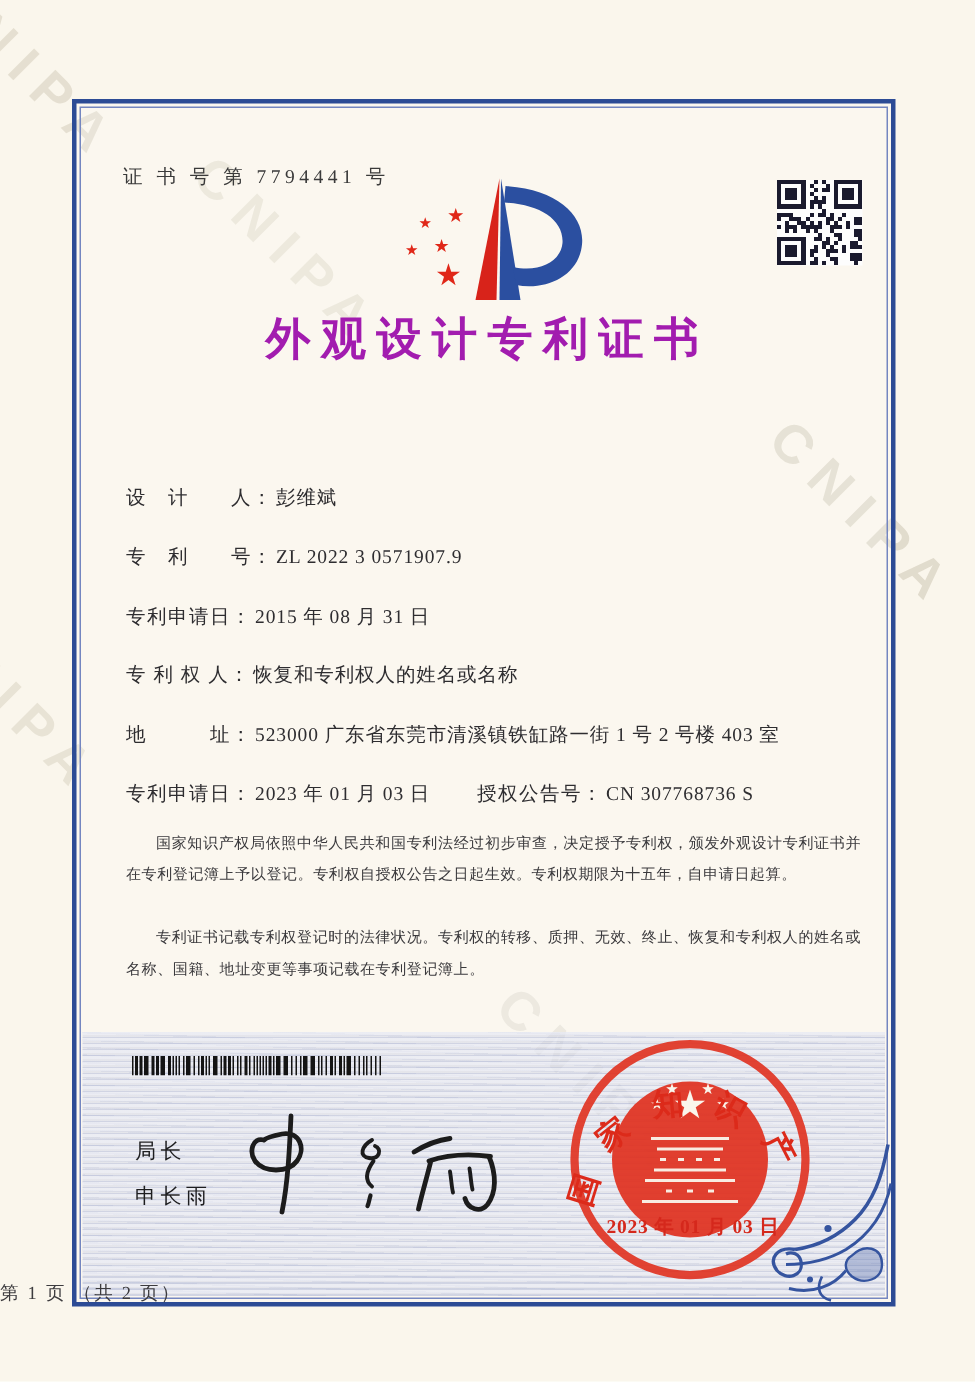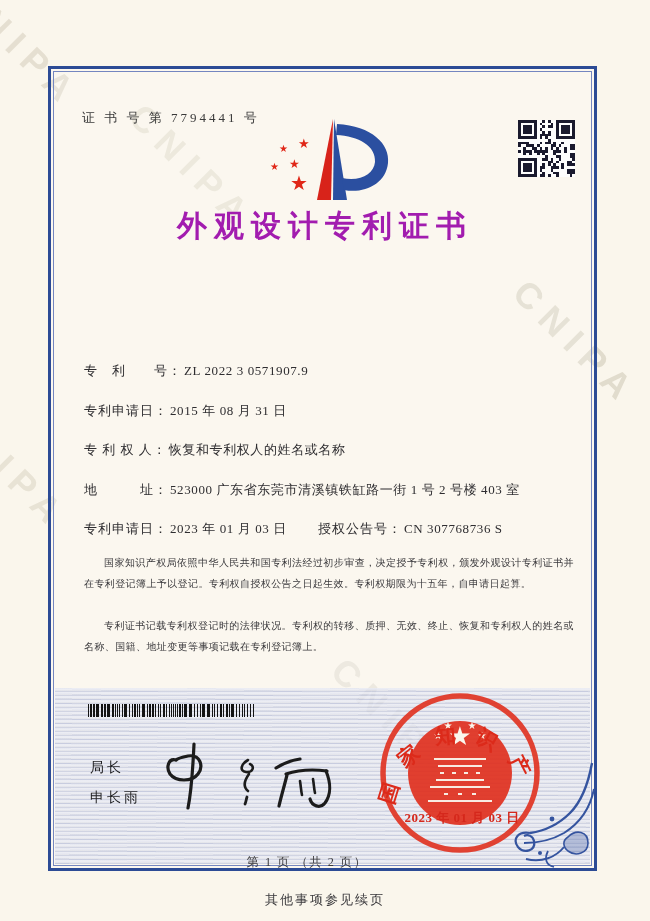--- a/index.html
+++ b/index.html
@@ -71,21 +71,21 @@
   }
   .sig { position:absolute; left:150px; top:714px; width:210px; height:100px; }
   .seal { position:absolute; left:374px; top:675px; width:172px; height:172px; }
   .seal svg { position:absolute; left:0; top:0; }
   .seal-date {
     position:absolute; left:10px; top:122px; width:156px; text-align:center;
     font-size:13px; font-weight:bold; color:#d5281c; letter-spacing:0.5px;
     white-space:nowrap;
   }
   .page-info {
-    position:absolute; left:0; top:842px; width:614px; text-align:center;
+    position:absolute; left:0; top:842px; width:614px; text-align:left;
     font-size:12.3px; color:#3c3b3e; letter-spacing:1.5px;
   }
   .continuation {
     position:absolute; left:0; top:879px; width:650px; text-align:center;
     font-size:13px; color:#3a393c; letter-spacing:2px;
   }
   .flourish { position:absolute; right:-2px; bottom:-3px; width:96px; height:116px; }
 </style>
 </head>
 <body>
@@ -336,20 +336,23 @@
         <rect x="6" y="20" width="1" height="1" fill="#1a1a2e"></rect>
         <rect x="8" y="20" width="1" height="1" fill="#1a1a2e"></rect>
         <rect x="9" y="20" width="1" height="1" fill="#1a1a2e"></rect>
         <rect x="11" y="20" width="1" height="1" fill="#1a1a2e"></rect>
         <rect x="14" y="20" width="1" height="1" fill="#1a1a2e"></rect>
         <rect x="19" y="20" width="1" height="1" fill="#1a1a2e"></rect>
       </svg>
 
     <div class="title">外观设计专利证书</div>
 
+    <div class="row" style="top:311px">
+      <span class="lbl">设　计　　人：</span><span class="val">彭维斌</span>
+    </div>
     <div class="row" style="top:350px">
       <span class="lbl">专　利　　号：</span><span class="val">ZL 2022 3 0571907.9</span>
     </div>
     <div class="row" style="top:390px">
       <span class="lbl">专利申请日：</span><span class="val">2015 年 08 月 31 日</span>
     </div>
     <div class="row" style="top:429px">
       <span class="lbl">专 利 权 人：</span><span class="val">恢复和专利权人的姓名或名称</span>
     </div>
     <div class="row" style="top:469px">
@@ -467,16 +470,15 @@
           <path d="M54,114 L118,114"></path>
         </g>
         <text font-size="21" font-weight="bold" fill="#dc2a1a" letter-spacing="17" font-family="'Liberation Serif', serif">
           <textPath href="#sealArc" startOffset="4">国家知识产权局</textPath>
         </text>
       </svg>
       <div class="seal-date">2023 年 01 月 03 日</div>
     </div>
 
     <div class="page-info">第 1 页 （共 2 页）</div>
-    <div class="continuation">其他事项参见续页</div>
 
   </div>
 </div>
 
 </body></html>

